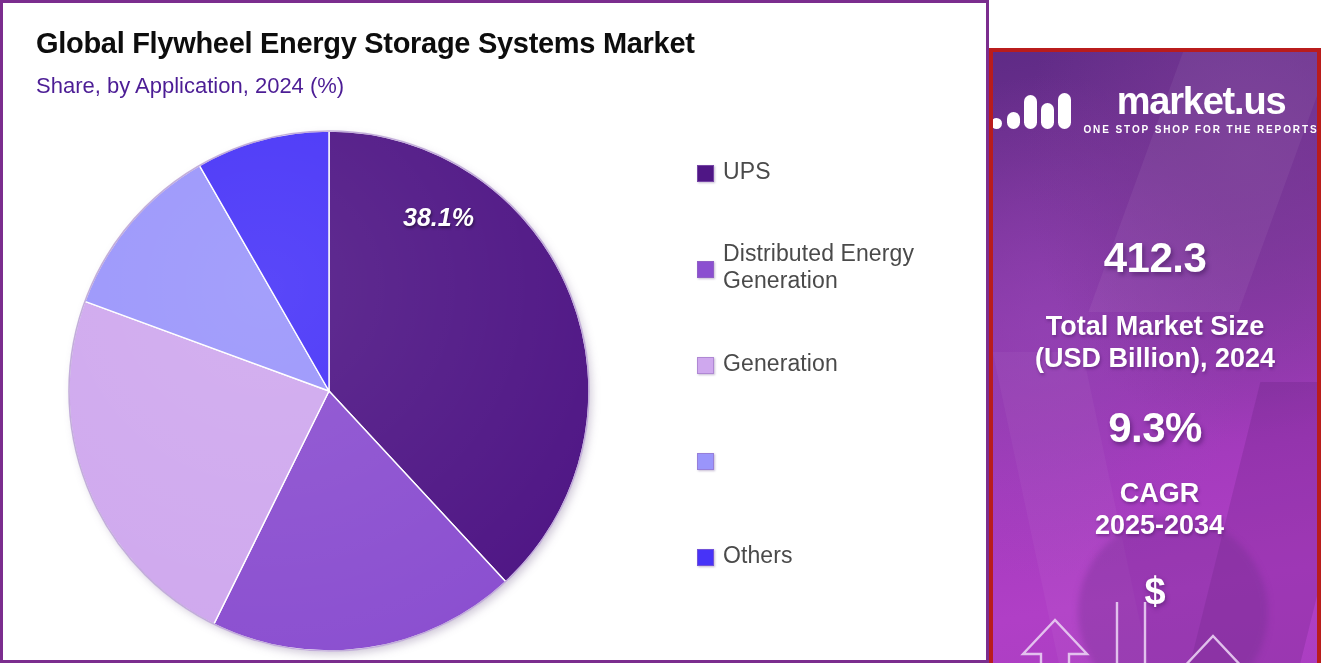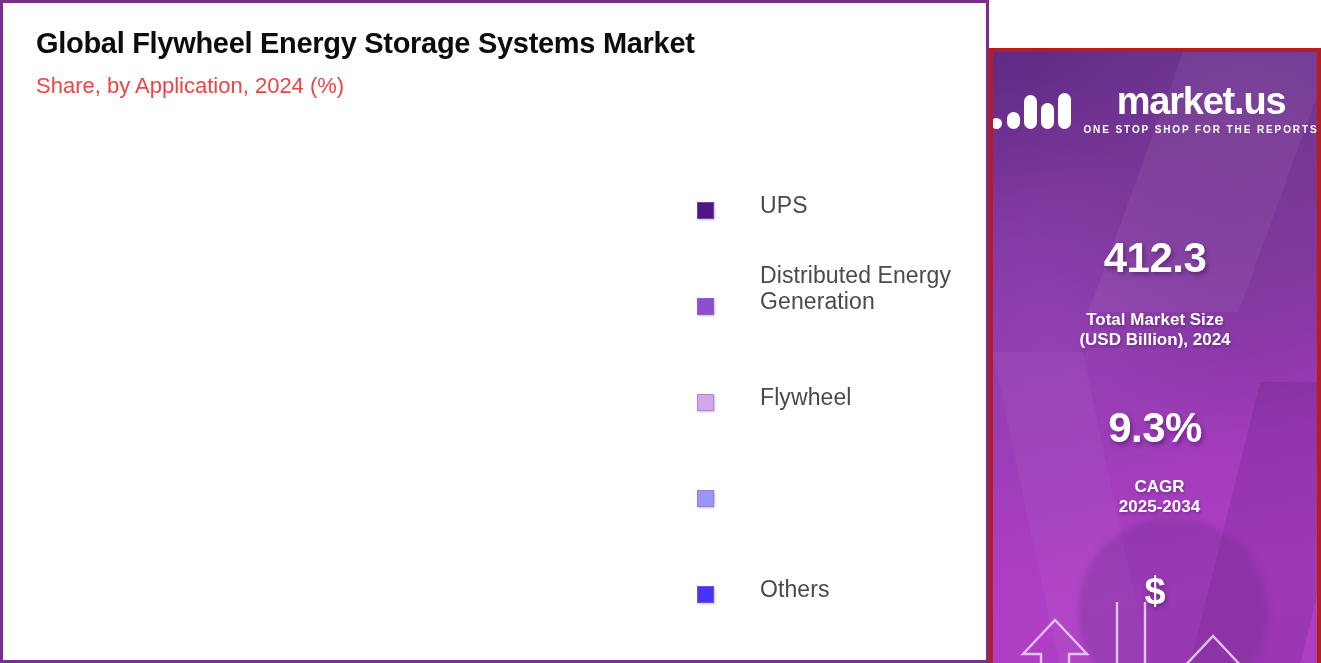--- a/index.html
+++ b/index.html
@@ -16,21 +16,21 @@
     background: #ffffff;
     border: 3px solid #7b2d8e;
   }
   #chart-title {
     position: absolute; left: 33px; top: 24px;
     font-size: 29px; font-weight: bold; color: #0d0d0d;
     letter-spacing: -0.3px; white-space: nowrap;
   }
   #chart-subtitle {
     position: absolute; left: 33px; top: 70px;
-    font-size: 22px; color: #ef4444; white-space: nowrap;
+    font-size: 22px; color: #4c1d95; white-space: nowrap;
   }
 
   
   #pie-wrap {
     position: absolute; left: 64px; top: 125px; width: 524px; height: 526px;
   }
   #pie-shadow {
     position: absolute; left: 6px; top: 8px; width: 518px; height: 518px;
     border-radius: 50%;
     background: rgba(70,40,100,0.28);
@@ -42,24 +42,23 @@
     font-size: 25px; font-weight: bold; font-style: italic;
     color: #ffffff; text-shadow: 1px 2px 3px rgba(0,0,0,0.45);
     white-space: nowrap;
   }
 
   
   #legend {
     position: absolute; left: 694px; top: 120px; width: 280px;
   }
   .legend-item {
-    display: flex; align-items: flex-end;
+    display: flex; align-items: center;
     margin-bottom: 0;
     height: 96px;
-    gap: 37px;
   }
   .legend-swatch {
     width: 17px; height: 17px; flex: none;
     margin-top: 5px; margin-right: 9px;
     border: 1px solid rgba(150,110,190,0.55);
     box-shadow: 1px 1px 2px rgba(90,60,130,0.35);
   }
   .legend-label {
     font-size: 23px; color: #4a4a4a; line-height: 1.16;
     letter-spacing: 0.1px;
@@ -107,21 +106,21 @@
               margin-top: 4px; white-space: nowrap; }
 
   .stat-big {
     position: absolute; width: 100%; text-align: center;
     font-size: 42px; font-weight: bold; color: #ffffff;
     text-shadow: 2px 3px 4px rgba(60,20,85,0.5);
     letter-spacing: -0.5px;
   }
   .stat-sub {
     position: absolute; width: 100%; text-align: center;
-    font-size: 17px; font-weight: bold; color: #ffffff; line-height: 1.2;
+    font-size: 27px; font-weight: bold; color: #ffffff; line-height: 1.2;
     text-shadow: 1px 2px 3px rgba(60,20,85,0.4);
   }
   #mkt-value { top: 182px; }
   #mkt-caption { top: 258px; }
   #cagr-value { top: 352px; }
   #cagr-caption { top: 425px; padding-left: 9px; }
 
   #dollar {
     position: absolute; left: 0; top: 518px; width: 100%; text-align: center;
     font-size: 38px; font-weight: bold; color: #ffffff;
@@ -132,33 +131,54 @@
 </head>
 <body>
 
 <div id="canvas">
 
   <div id="left-panel">
 
     <div id="chart-title">Global Flywheel Energy Storage Systems Market</div>
     <div id="chart-subtitle">Share, by Application, 2024 (%)</div>
 
+    <div id="pie-wrap">
+      <div id="pie-shadow"></div>
+      <svg id="pie-svg" width="524" height="526" viewBox="0 0 524 526">
+        <defs>
+          <radialGradient id="gl" cx="38%" cy="30%" r="78%">
+            <stop offset="0%" stop-color="#ffffff" stop-opacity="0.10"></stop>
+            <stop offset="100%" stop-color="#ffffff" stop-opacity="0"></stop>
+          </radialGradient>
+        </defs>
+        <g id="slice-group">
+            <path d="M 262 263 L 262.00 3.00 A 260 260 0 0 1 438.79 453.65 Z" fill="#4f1685" stroke="#ffffff" stroke-width="1.4"></path>
+            <path d="M 262 263 L 438.79 453.65 A 260 260 0 0 1 146.88 496.13 Z" fill="#8b4fd0" stroke="#ffffff" stroke-width="1.4"></path>
+            <path d="M 262 263 L 146.88 496.13 A 260 260 0 0 1 17.93 173.39 Z" fill="#cfa8ee" stroke="#ffffff" stroke-width="1.4"></path>
+            <path d="M 262 263 L 17.93 173.39 A 260 260 0 0 1 132.47 37.56 Z" fill="#9a95fb" stroke="#ffffff" stroke-width="1.4"></path>
+            <path d="M 262 263 L 132.47 37.56 A 260 260 0 0 1 262.00 3.00 Z" fill="#4733f8" stroke="#ffffff" stroke-width="1.4"></path>
+          </g>
+        <circle cx="262" cy="263" r="261" fill="url(#gl)"></circle>
+        <circle cx="262" cy="263" r="260" fill="none" stroke="#b79fd4" stroke-width="1.6" opacity="0.85"></circle>
+      </svg>
+      <div id="pie-label">38.1%</div>
+    </div>
 
     <div id="legend">
         <div class="legend-item">
           <span class="legend-swatch" style="background: rgb(79, 22, 133);"></span>
           <span class="legend-label">UPS</span>
         </div>
         <div class="legend-item">
           <span class="legend-swatch" style="background: rgb(139, 79, 208);"></span>
           <span class="legend-label">Distributed Energy Generation</span>
         </div>
         <div class="legend-item">
           <span class="legend-swatch" style="background: rgb(207, 168, 238);"></span>
-          <span class="legend-label">Flywheel</span>
+          <span class="legend-label">Generation</span>
         </div>
         <div class="legend-item">
           <span class="legend-swatch" style="background: rgb(154, 149, 251);"></span>
         </div>
         <div class="legend-item">
           <span class="legend-swatch" style="background: rgb(71, 51, 248);"></span>
           <span class="legend-label">Others</span>
         </div>
       </div>
   </div>

